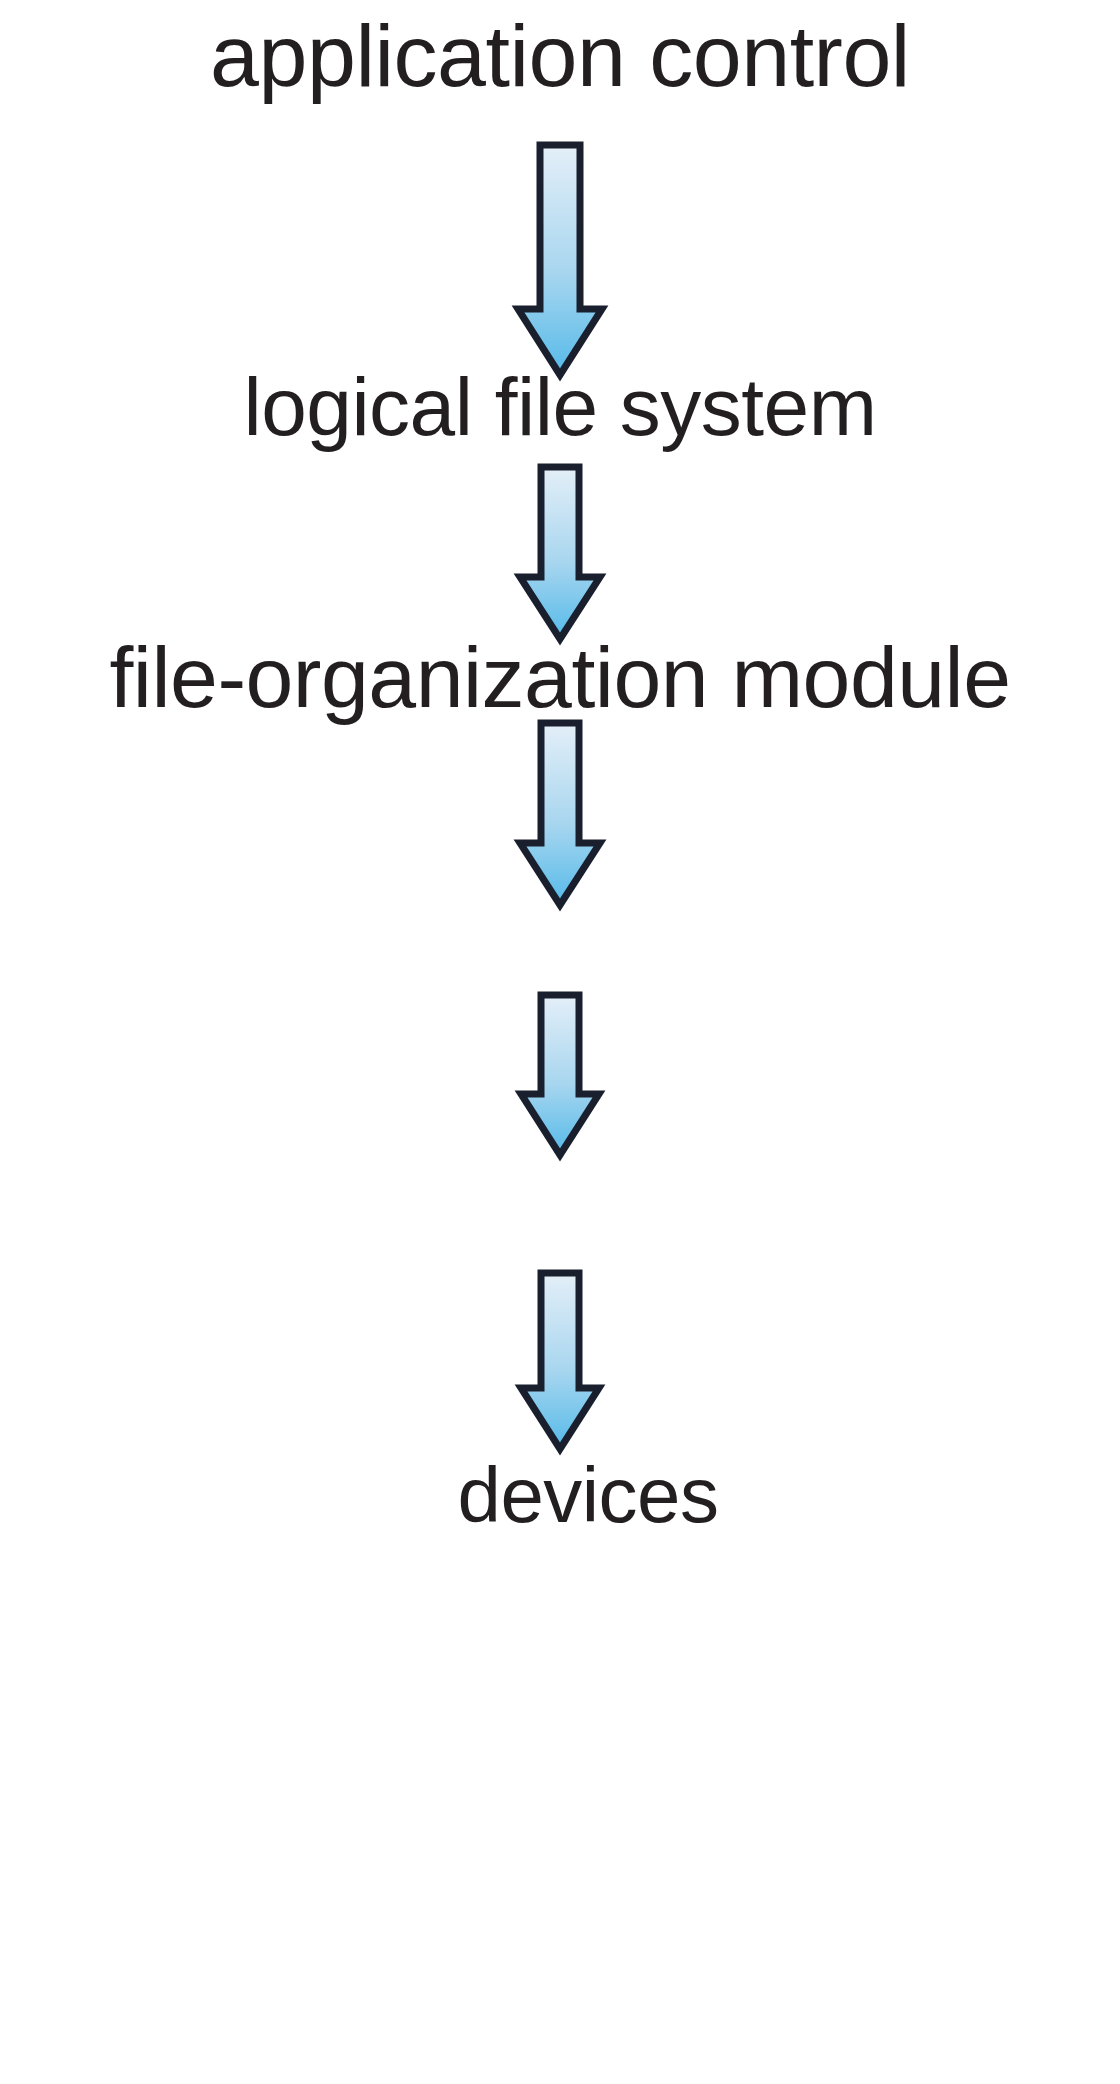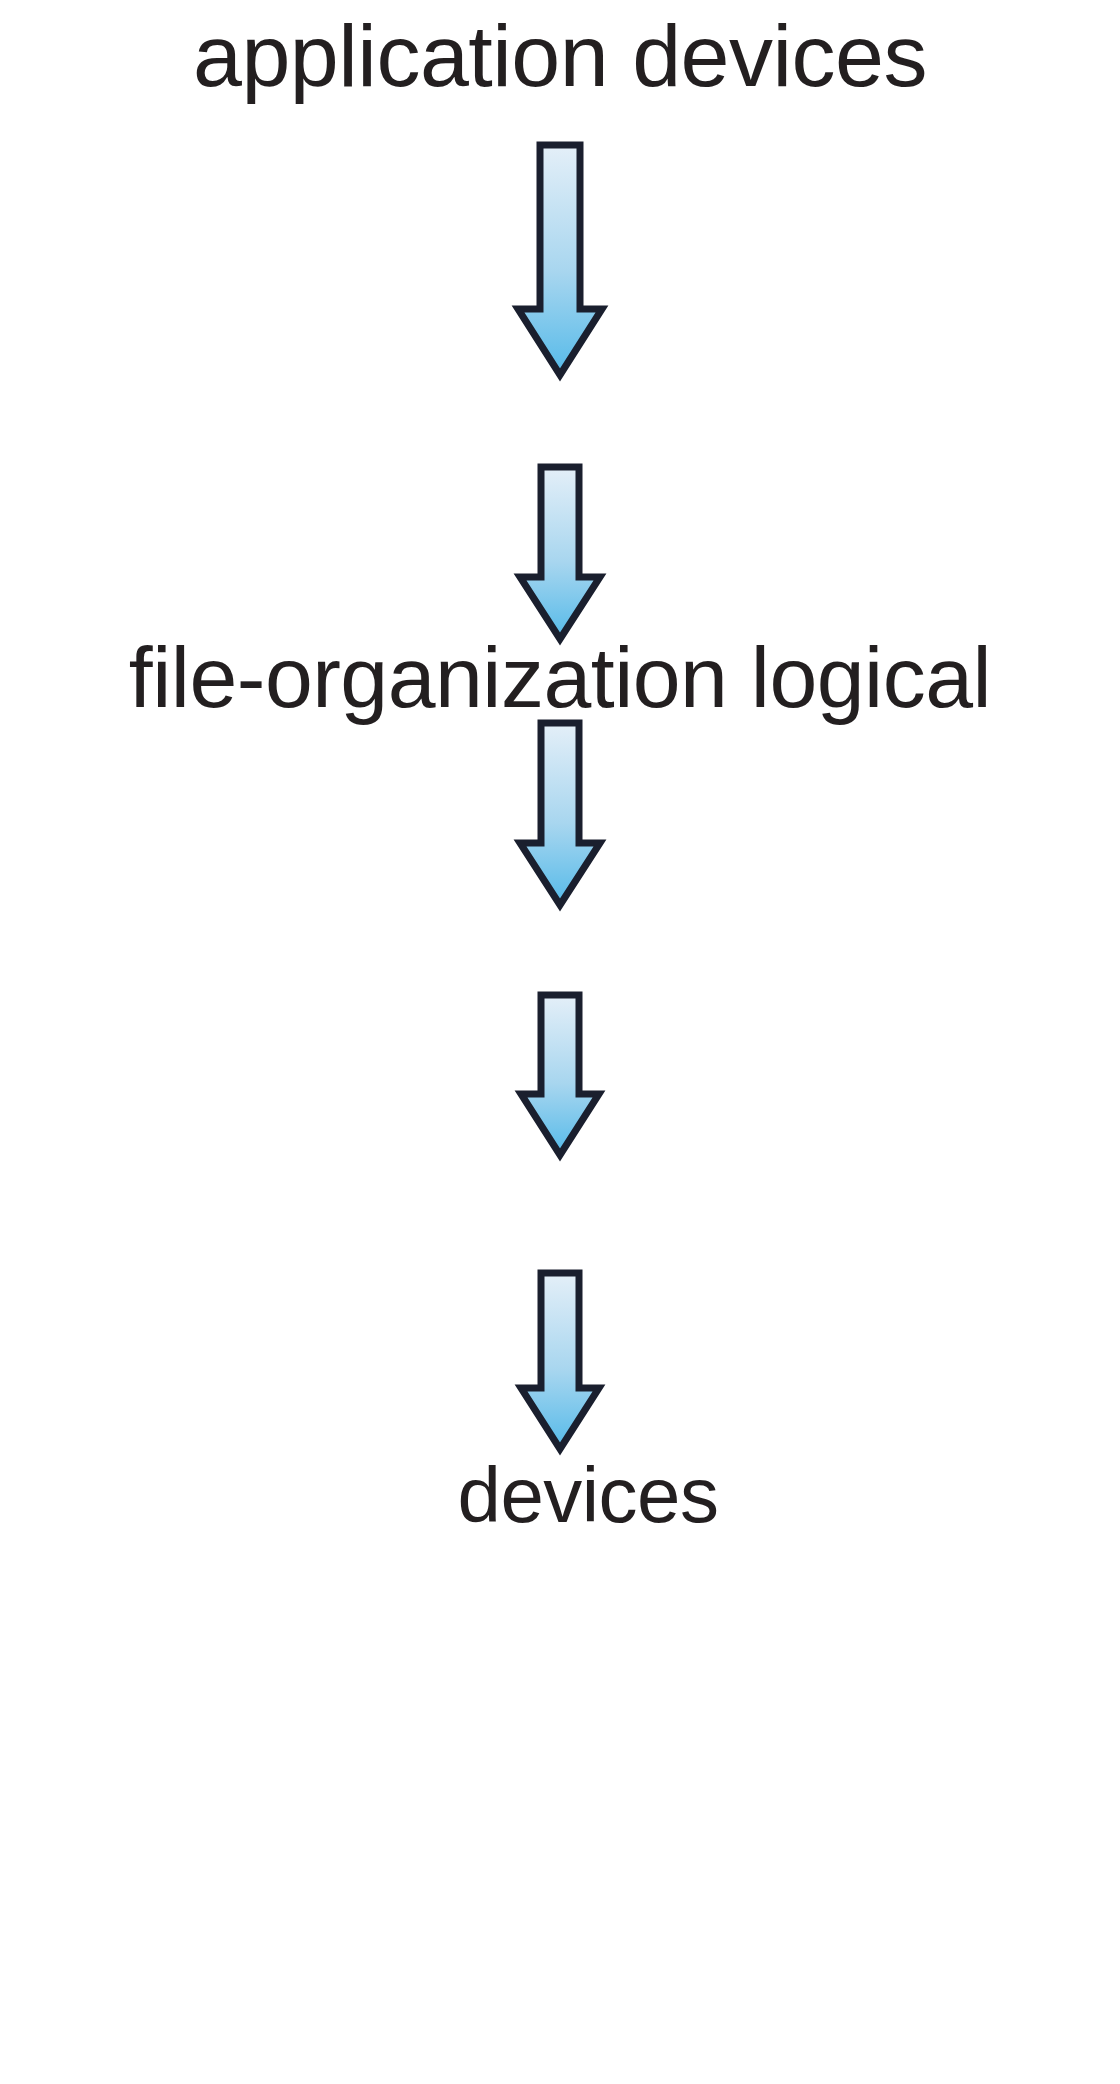--- a/index.html
+++ b/index.html
@@ -39,50 +39,51 @@
   .arrow-wrap svg {
     display: block;
     overflow: visible;
   }
 </style>
 </head>
 <body>
 
 <div id="page">
 
-  <div class="layer-label" style="top: 12px; font-size: 88px; color: rgb(35, 31, 32);">application devices</div>
+  <div class="layer-label" style="top: 12px; font-size: 88px; color: rgb(35, 31, 32);">application control</div>
 
   <div class="arrow-wrap" style="top: 140px;">
     <svg width="94" height="240" viewBox="-5 -5 94 240">
         <defs>
           <linearGradient id="arrowgrad0" x1="0" y1="0" x2="0" y2="1">
             <stop offset="0" stop-color="#e4eff8"></stop>
             <stop offset="0.55" stop-color="#a8d6ef"></stop>
             <stop offset="1" stop-color="#55bae9"></stop>
           </linearGradient>
         </defs>
         <path d="M 22 0 L 62 0 L 62 164 L 84 164 L 42 230 L 0 164 L 22 164 Z" fill="url(#arrowgrad0)" stroke="#1a1f2e" stroke-width="7" stroke-linejoin="miter"></path>
       </svg>
   </div>
 
+  <div class="layer-label" style="top: 366px; font-size: 82px; color: rgb(35, 31, 32);">logical file system</div>
 
   <div class="arrow-wrap" style="top: 462px;">
     <svg width="90" height="182" viewBox="-5 -5 90 182">
         <defs>
           <linearGradient id="arrowgrad1" x1="0" y1="0" x2="0" y2="1">
             <stop offset="0" stop-color="#e4eff8"></stop>
             <stop offset="0.55" stop-color="#a8d6ef"></stop>
             <stop offset="1" stop-color="#55bae9"></stop>
           </linearGradient>
         </defs>
         <path d="M 21 0 L 59 0 L 59 110 L 80 110 L 40 172 L 0 110 L 21 110 Z" fill="url(#arrowgrad1)" stroke="#1a1f2e" stroke-width="7" stroke-linejoin="miter"></path>
       </svg>
   </div>
 
-  <div class="layer-label" style="top: 634px; font-size: 86px; color: rgb(35, 31, 32);">file-organization logical</div>
+  <div class="layer-label" style="top: 634px; font-size: 86px; color: rgb(35, 31, 32);">file-organization module</div>
 
   <div class="arrow-wrap" style="top: 718px;">
     <svg width="90" height="192" viewBox="-5 -5 90 192">
         <defs>
           <linearGradient id="arrowgrad2" x1="0" y1="0" x2="0" y2="1">
             <stop offset="0" stop-color="#e4eff8"></stop>
             <stop offset="0.55" stop-color="#a8d6ef"></stop>
             <stop offset="1" stop-color="#55bae9"></stop>
           </linearGradient>
         </defs>

